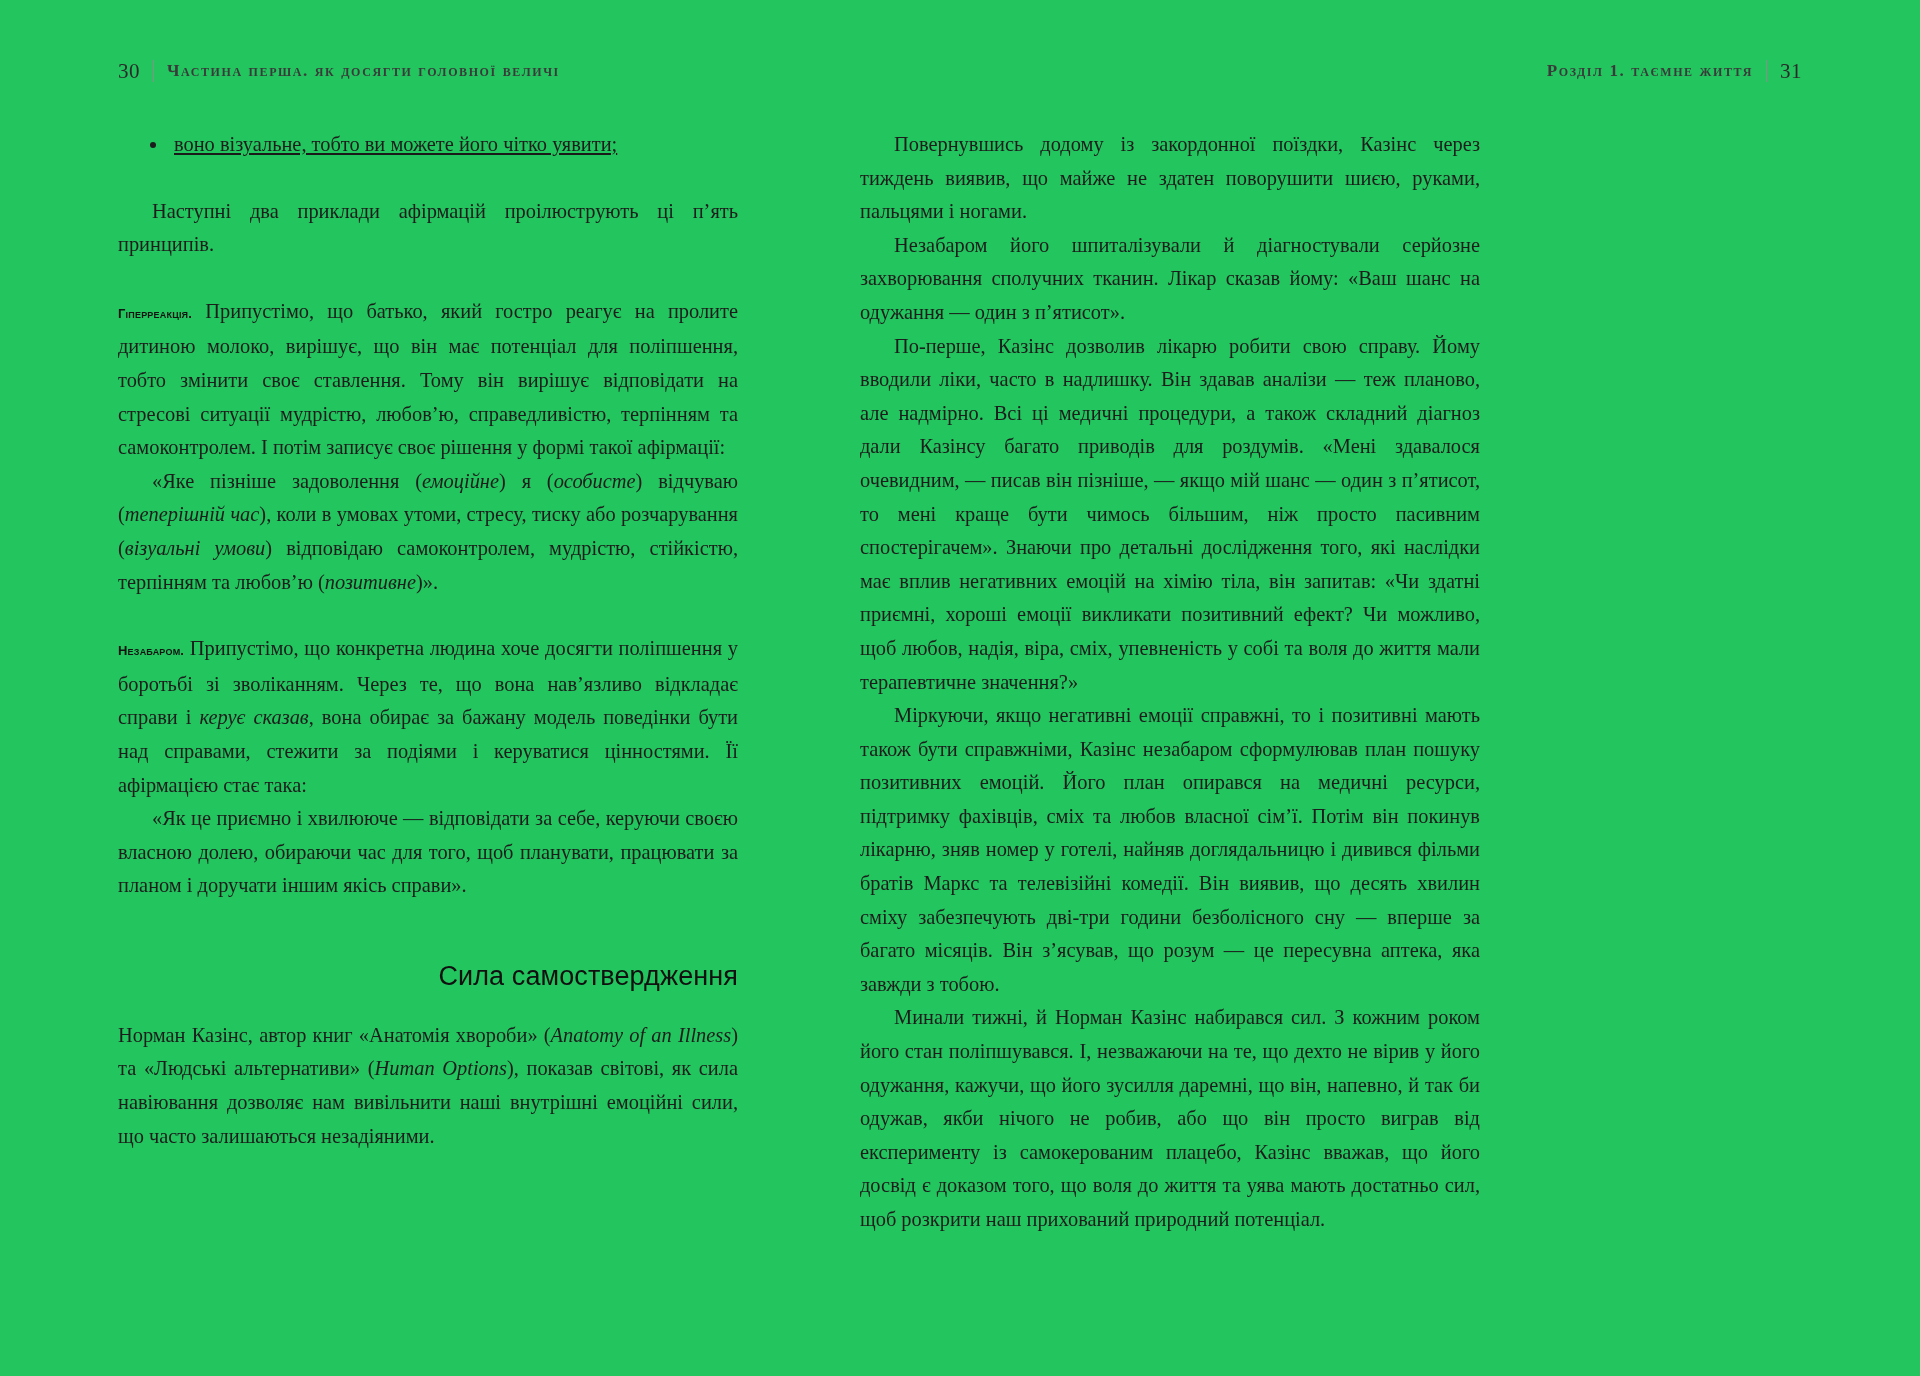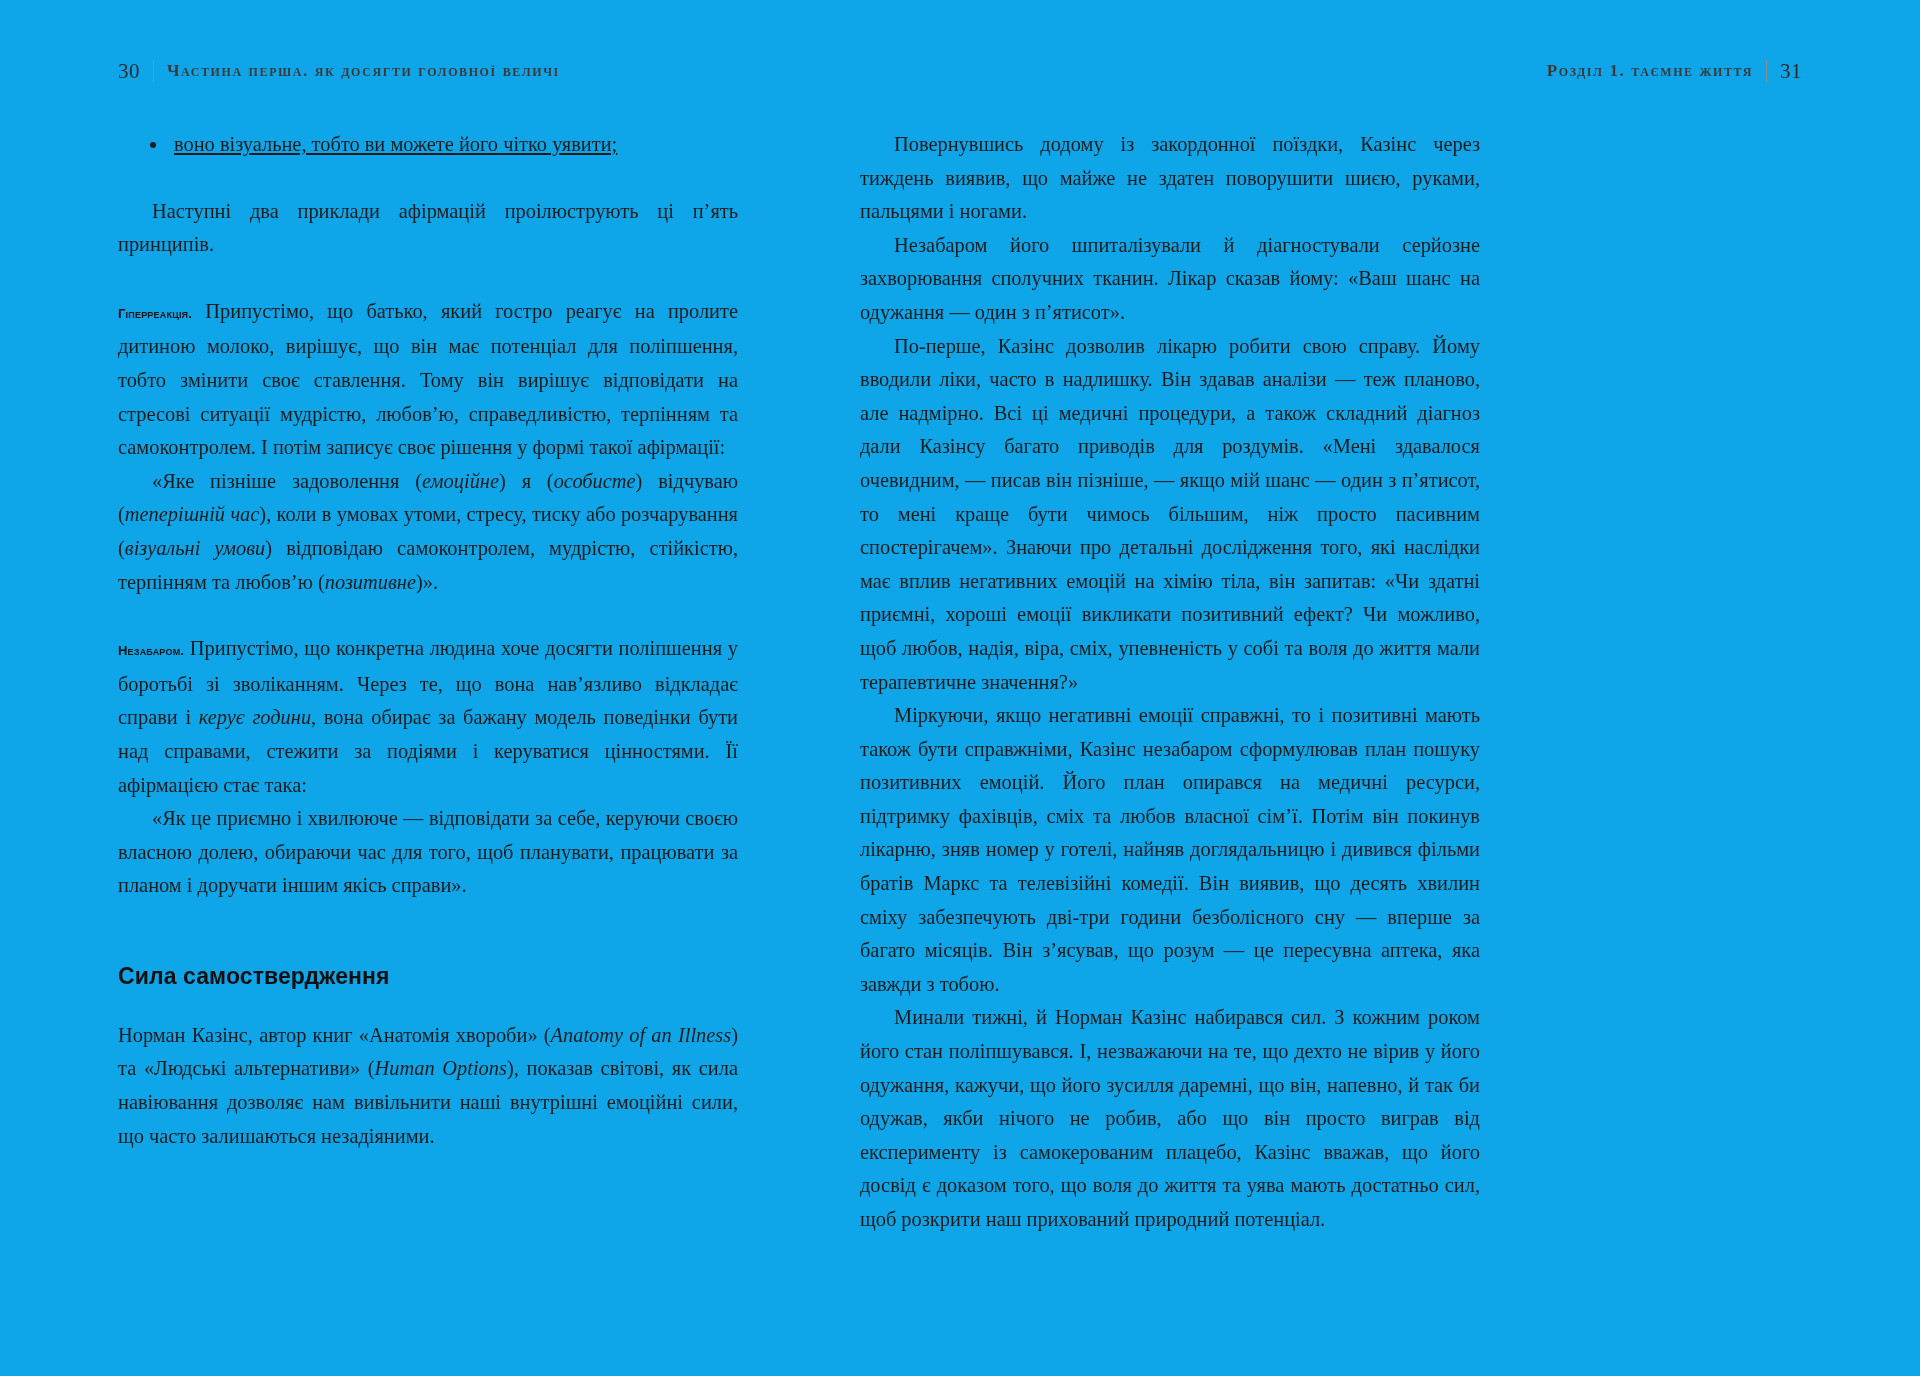--- a/index.html
+++ b/index.html
@@ -15,21 +15,21 @@
     color: #1a1a1a;
     position: relative;
     overflow: hidden;
   }
 
   .spread {
     position: absolute;
     left: 0; top: 0;
     width: 1920px;
     height: 1376px;
-    background: #0ea5e9;
+    background: #22c55e;
   }
 
   
   .runhead {
     position: absolute;
     top: 58px;
     height: 26px;
     display: flex;
     align-items: center;
     font-family: "Liberation Serif", "DejaVu Serif", serif;
@@ -115,27 +115,27 @@
     font-size: 13px;
     font-variant: small-caps;
     letter-spacing: 0.2px;
     color: #121212;
   }
 
   em, .ital { font-style: italic; }
 
   h2.section-heading {
     font-family: "Liberation Sans", "DejaVu Sans", sans-serif;
-    font-weight: bold;
-    font-size: 23px;
+    font-weight: normal;
+    font-size: 27px;
     line-height: 34px;
     letter-spacing: 0.1px;
     color: #101010;
     margin: 56px 0 26px 0;
-    text-align: left;
+    text-align: right;
   }
 </style>
 </head>
 <body>
 
 <div class="spread">
 
   <div class="runhead runhead-left">
     <span class="folio">30</span>
     <span class="rule"></span>
@@ -153,21 +153,21 @@
     <ul class="bullets">
       <li>воно візуальне, тобто ви можете його чітко уявити;</li>
     </ul>
 
     <p class="indent gap-md">Наступні два приклади афірмацій проілюструють ці п’ять принципів.</p>
 
     <p class="noindent gap-md"><span class="leadin">Гіперреакція.</span><span> Припустімо, що батько, який гостро реагує на пролите дитиною молоко, вирішує, що він має потенціал для поліпшення, тобто змінити своє ставлення. Тому він вирішує відповідати на стресові ситуації мудрістю, любов’ю, справедливістю, терпінням та самоконтролем. І потім записує своє рішення у формі такої афірмації:</span></p>
 
     <p class="indent"><span>«Яке пізніше задоволення (</span><em>емоційне</em><span>) я (</span><em>особисте</em><span>) відчуваю (</span><em>теперішній час</em><span>), коли в умовах утоми, стресу, тиску або розчарування (</span><em>візуальні умови</em><span>) відповідаю самоконтролем, мудрістю, стійкістю, терпінням та любов’ю (</span><em>позитивне</em><span>)».</span></p>
 
-    <p class="noindent gap-md"><span class="leadin">Незабаром.</span><span> Припустімо, що конкретна людина хоче досягти поліпшення у боротьбі зі зволіканням. Через те, що вона нав’язливо відкладає справи і </span><em>керує години</em><span>, вона обирає за бажану модель поведінки бути над справами, стежити за подіями і керуватися цінностями. Її афірмацією стає така:</span></p>
+    <p class="noindent gap-md"><span class="leadin">Незабаром.</span><span> Припустімо, що конкретна людина хоче досягти поліпшення у боротьбі зі зволіканням. Через те, що вона нав’язливо відкладає справи і </span><em>керує сказав</em><span>, вона обирає за бажану модель поведінки бути над справами, стежити за подіями і керуватися цінностями. Її афірмацією стає така:</span></p>
 
     <p class="indent">«Як це приємно і хвилююче — відповідати за себе, керуючи своєю власною долею, обираючи час для того, щоб планувати, працювати за планом і доручати іншим якісь справи».</p>
 
     <h2 class="section-heading">Сила самоствердження</h2>
 
     <p class="noindent"><span>Норман Казінс, автор книг «Анатомія хвороби» (</span><em>Anatomy of an Illness</em><span>) та «Людські альтернативи» (</span><em>Human Options</em><span>), показав світові, як сила навіювання дозволяє нам вивільнити наші внутрішні емоційні сили, що часто залишаються незадіяними.</span></p>
 
   </div>
 
   <div class="col col-right">

